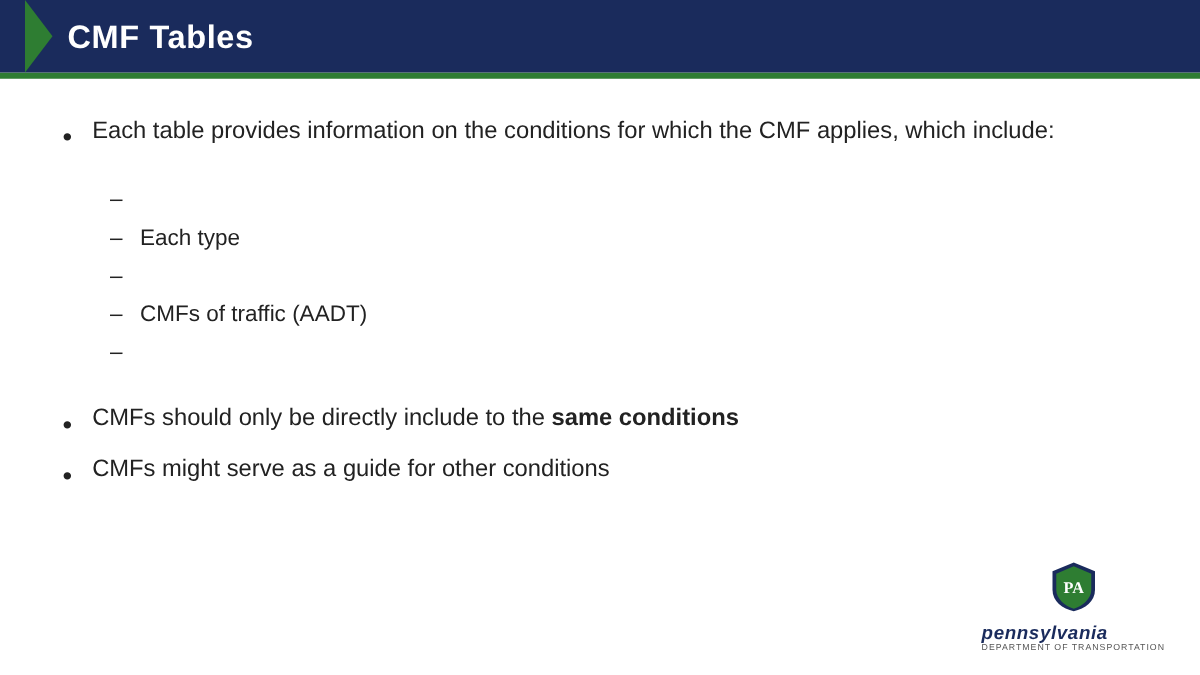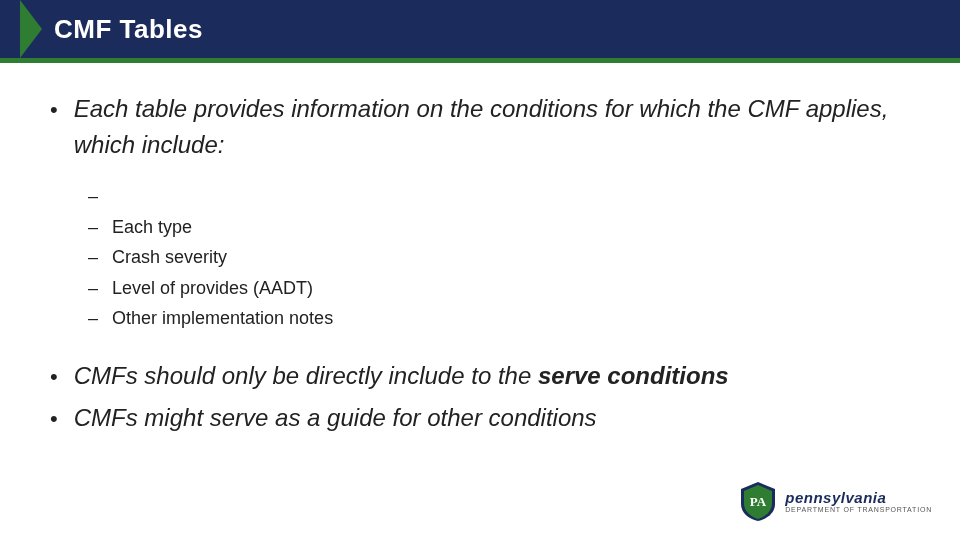--- a/index.html
+++ b/index.html
@@ -88,36 +88,36 @@
       color: #222222;
     }
 
     .dash {
       margin-right: 14px;
       flex-shrink: 0;
       font-size: 18px;
     }
 
     .bullet-main-text {
-      font-size: 24px;
+      font-size: 19px;
       line-height: 1.5;
-      font-style: italic;
     }
 
     .bold-text {
       font-weight: bold;
     }
 
     .logo-area {
       position: absolute;
       bottom: 18px;
       right: 28px;
       display: flex;
       align-items: center;
       gap: 8px;
+      flex-direction: column;
     }
 
     .logo-shield {
       width: 38px;
       height: 42px;
     }
 
     .logo-text-block {
       display: flex;
       flex-direction: column;
@@ -159,36 +159,34 @@
     <div class="sub-list">
       <div class="sub-item">
         <span class="dash">–</span>
       </div>
       <div class="sub-item">
         <span class="dash">–</span>
         <span>Each type</span>
       </div>
       <div class="sub-item">
         <span class="dash">–</span>
-        <span>Crash severity</span>
-      </div>
-      <div class="sub-item">
-        <span class="dash">–</span>
-        <span>Level of provides (AADT)</span>
-      </div>
-      <div class="sub-item">
-        <span class="dash">–</span>
-        <span>Other implementation notes</span>
+      </div>
+      <div class="sub-item">
+        <span class="dash">–</span>
+        <span>CMFs of traffic (AADT)</span>
+      </div>
+      <div class="sub-item">
+        <span class="dash">–</span>
       </div>
     </div>
 
     <div class="bullet-main" style="margin-bottom:6px;">
       <span class="bullet-dot">•</span>
       <span class="bullet-main-text">
-        <span>CMFs should only be directly include to the </span><span class="bold-text">serve conditions</span>
+        <span>CMFs should only be directly include to the </span><span class="bold-text">same conditions</span>
       </span>
     </div>
 
     <div class="bullet-main">
       <span class="bullet-dot">•</span>
       <span class="bullet-main-text">CMFs might serve as a guide for other conditions</span>
     </div>
 
   </div>
 

